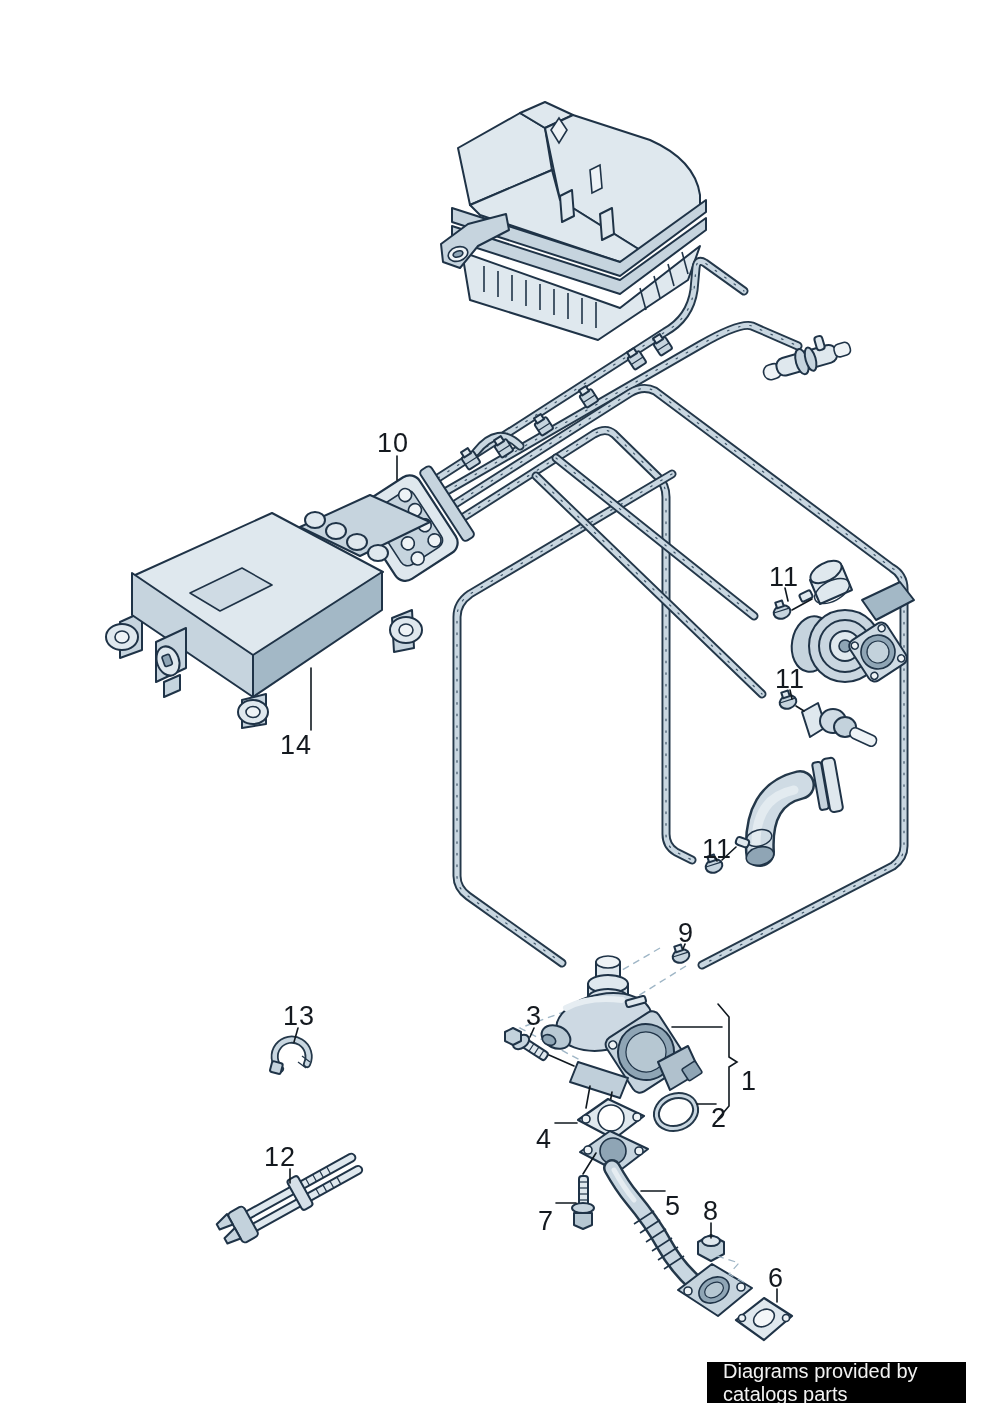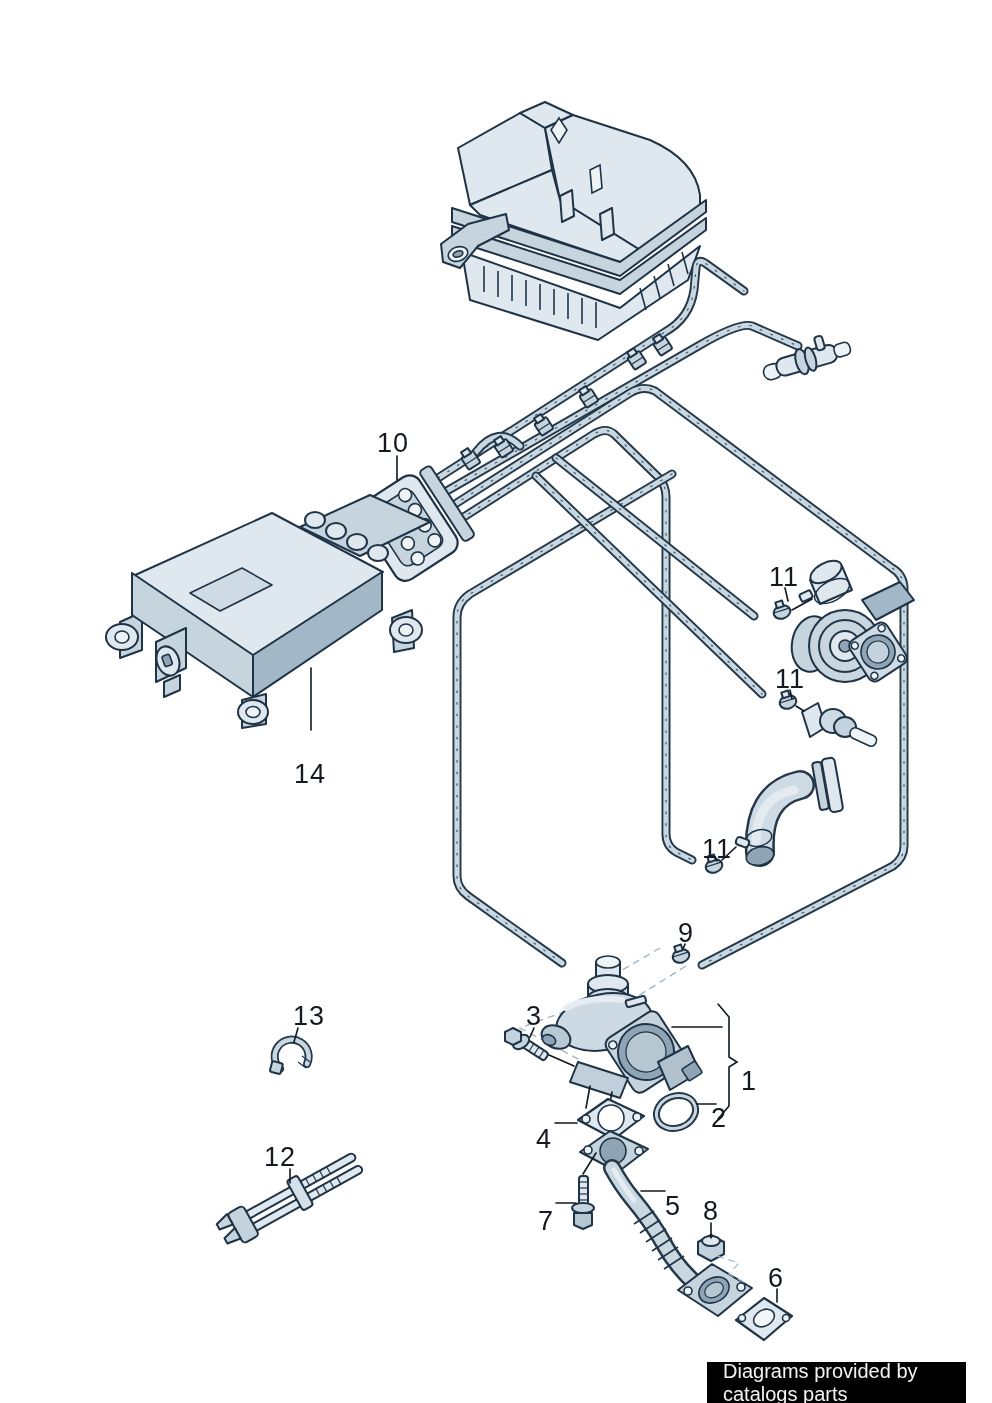--- a/index.html
+++ b/index.html
@@ -398,26 +398,26 @@
     <polygon class="f-m" points="212,1196 226,1192 226,1204 212,1202"></polygon>
     <rect class="f-l" x="294" y="1176" width="12" height="34" rx="3" style="fill:#d6e0e8"></rect>
   </g>
   <line class="thin" x1="290" y1="1169" x2="290" y2="1183"></line>
 
   <line class="thin" x1="397" y1="456" x2="397" y2="480"></line>
 </svg>
 
 <div id="callouts">
       <div class="callout" style="left: 393px; top: 443px;">10</div>
-      <div class="callout" style="left: 310px; top: 745px; margin-top: 29px;">14</div>
+      <div class="callout" style="left: 296px; top: 745px;">14</div>
       <div class="callout" style="left: 784px; top: 577px;">11</div>
       <div class="callout" style="left: 790px; top: 679px;">11</div>
       <div class="callout" style="left: 717px; top: 849px;">11</div>
       <div class="callout" style="left: 686px; top: 933px;">9</div>
-      <div class="callout" style="left: 309px; top: 1016px;">13</div>
+      <div class="callout" style="left: 299px; top: 1016px;">13</div>
       <div class="callout" style="left: 534px; top: 1016px;">3</div>
       <div class="callout" style="left: 749px; top: 1081px;">1</div>
       <div class="callout" style="left: 719px; top: 1118px;">2</div>
       <div class="callout" style="left: 544px; top: 1139px;">4</div>
       <div class="callout" style="left: 280px; top: 1157px;">12</div>
       <div class="callout" style="left: 673px; top: 1206px;">5</div>
       <div class="callout" style="left: 546px; top: 1221px;">7</div>
       <div class="callout" style="left: 711px; top: 1211px;">8</div>
       <div class="callout" style="left: 776px; top: 1278px;">6</div>
     </div>

